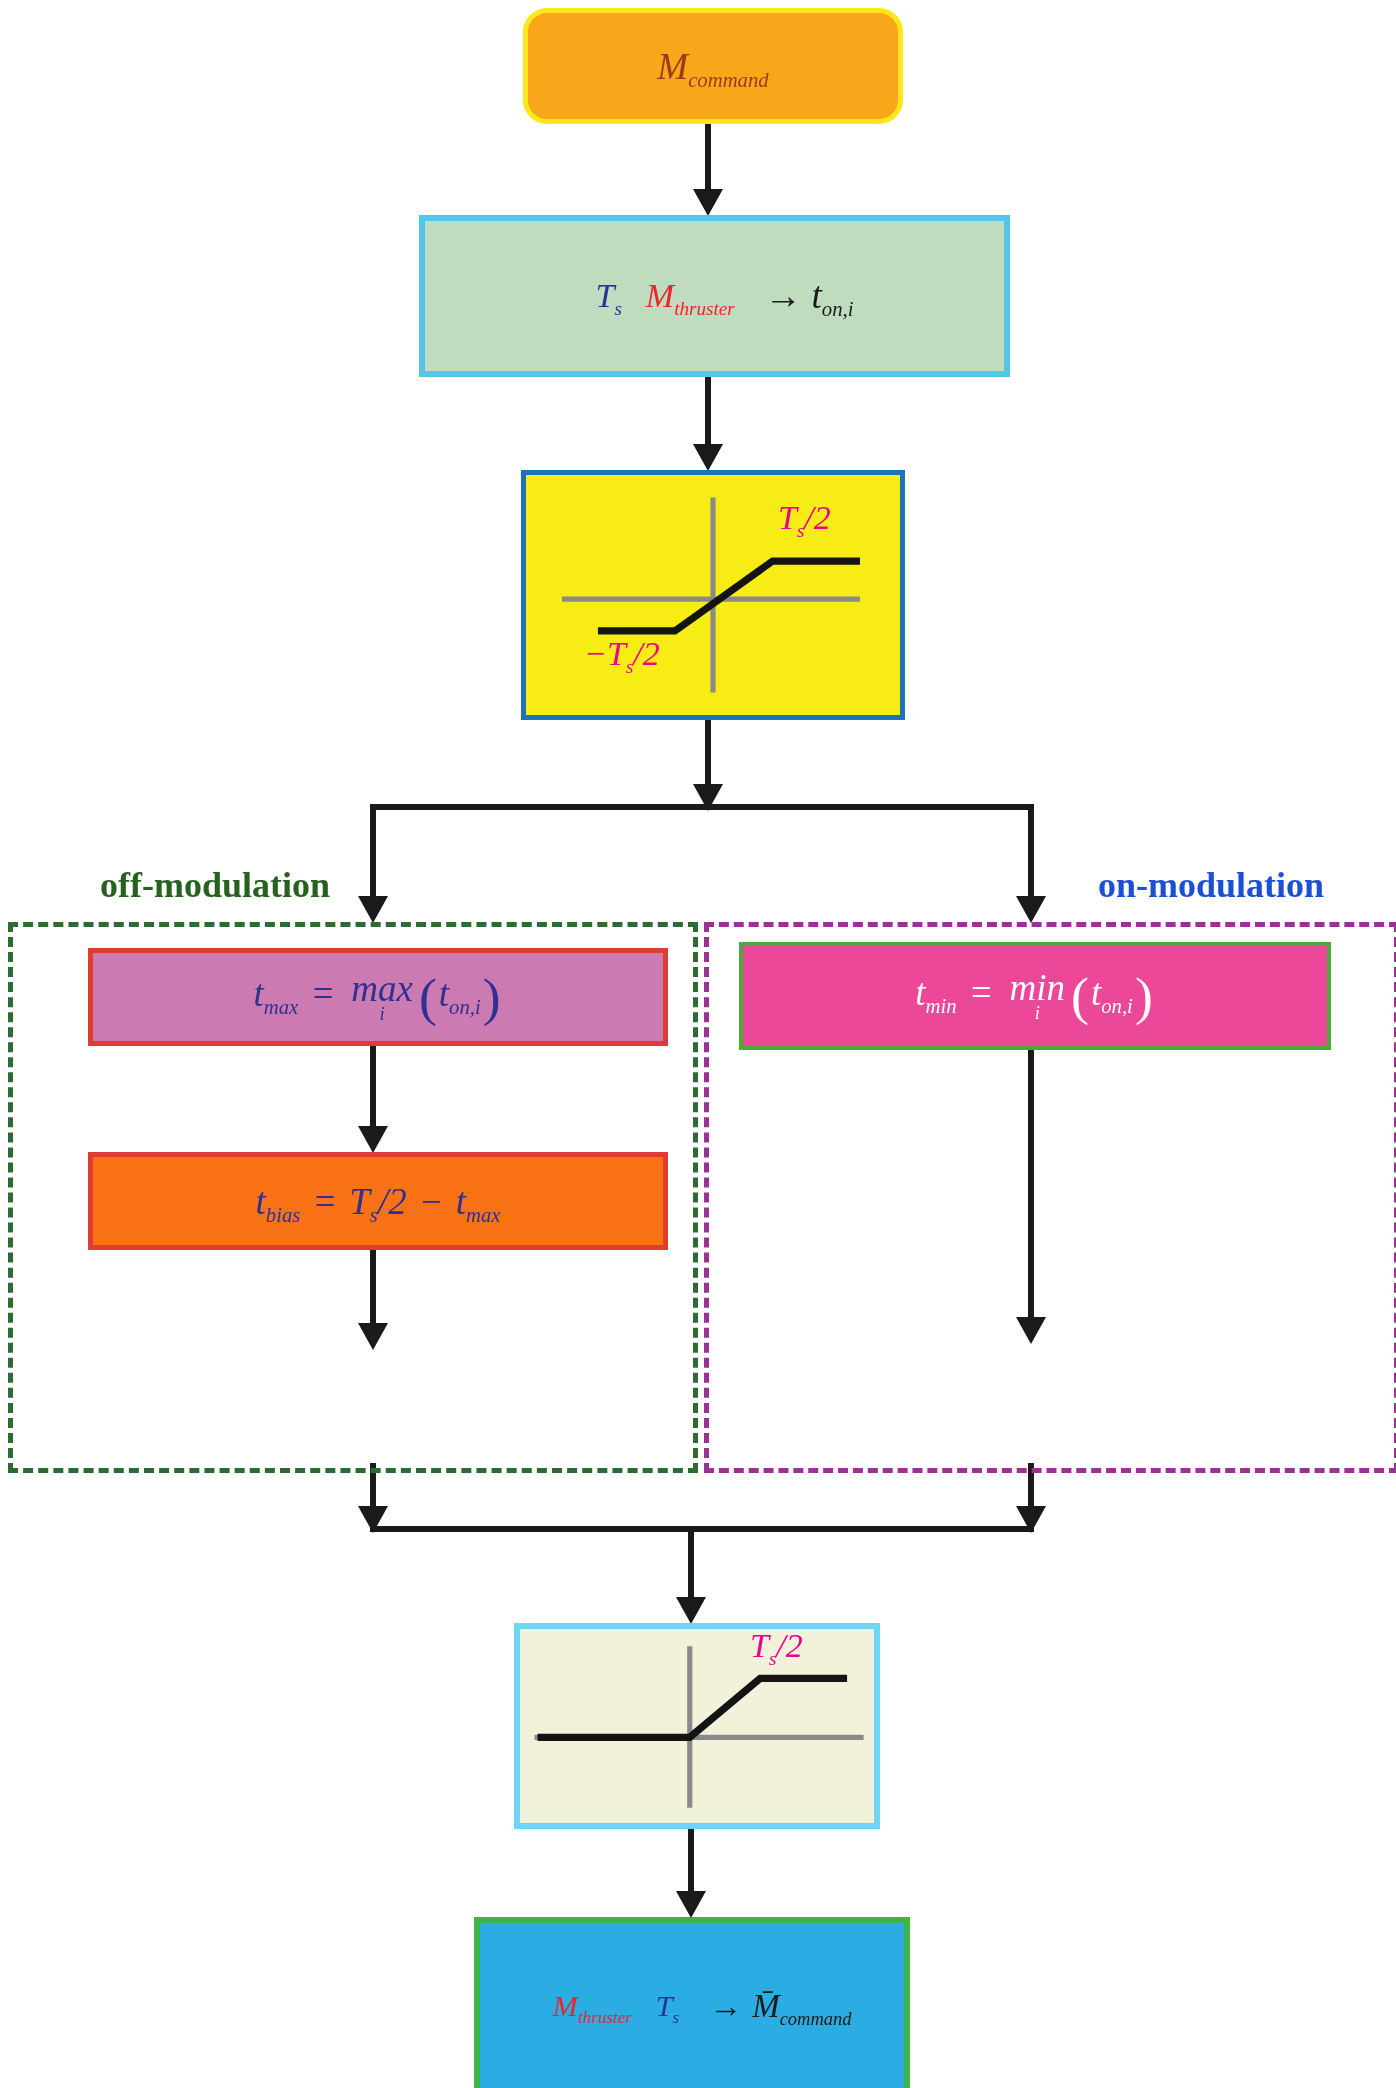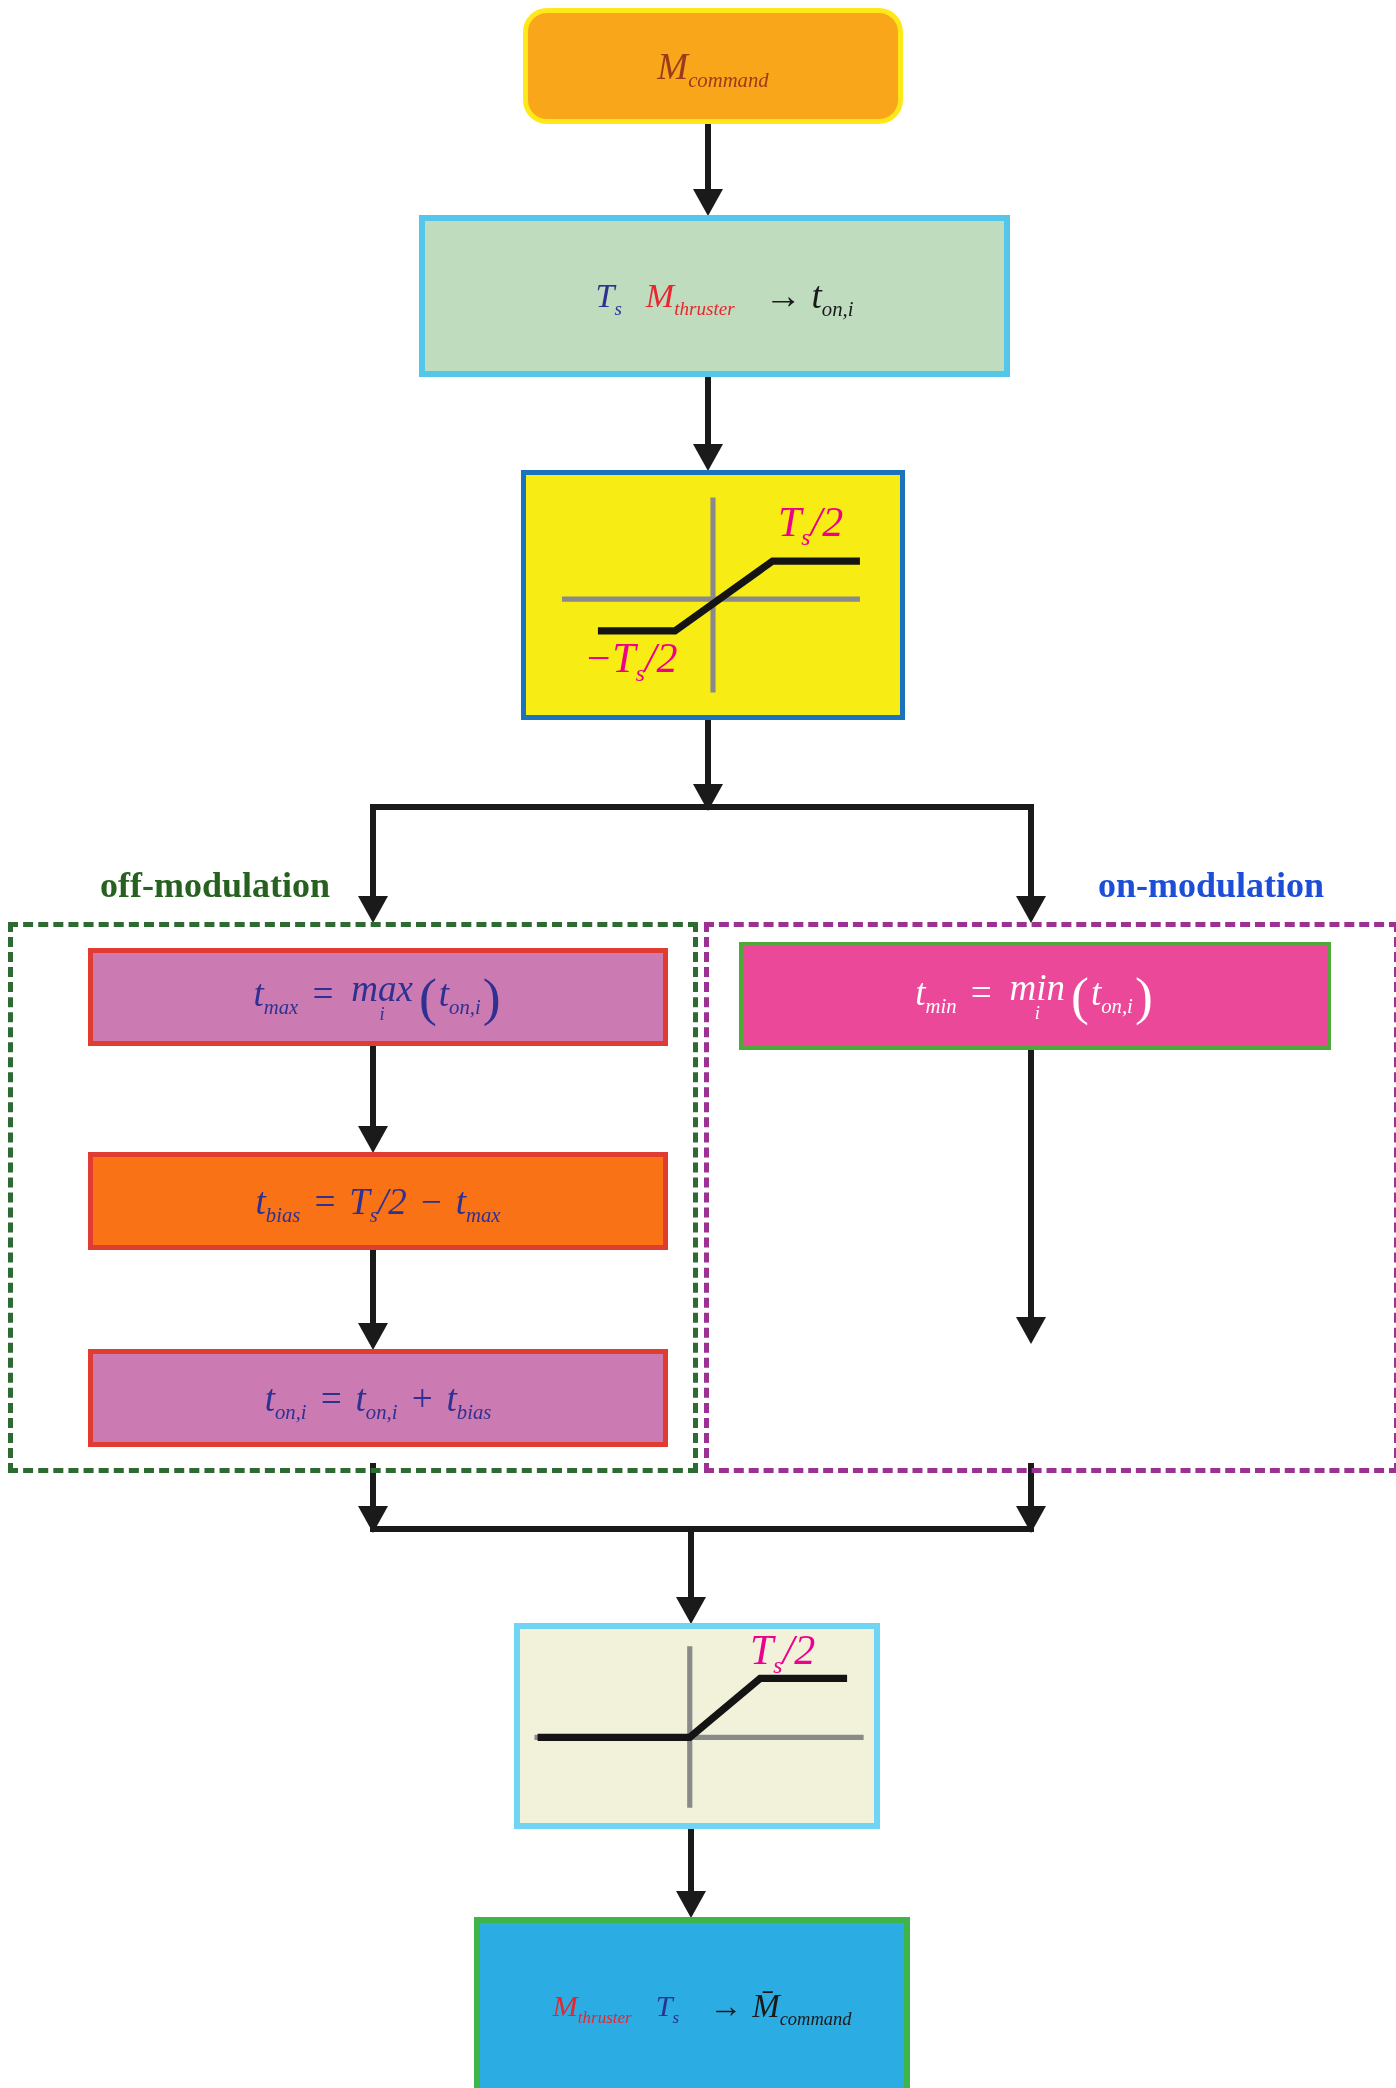--- a/index.html
+++ b/index.html
@@ -35,21 +35,21 @@
   .tail{display:inline-block;}
 
   
   .varrow{position:absolute;width:6px;background:#1a1a1a;}
   .varrow::after{content:"";position:absolute;top:100%;left:50%;margin-left:-15px;width:0;height:0;
                  border-left:15px solid transparent;border-right:15px solid transparent;border-top:27px solid #1a1a1a;}
   .hline{position:absolute;height:6px;background:#1a1a1a;}
 
   
   .plot{position:absolute;left:0;top:0;width:100%;height:100%;}
-  .plotlabel{position:absolute;font-style:italic;font-size:42px;white-space:nowrap;line-height:1;}
+  .plotlabel{position:absolute;font-style:italic;font-size:34px;white-space:nowrap;line-height:1;}
 </style>
 </head>
 <body>
 
 <div class="canvas">
 
   <div class="varrow" style="left:705px;top:115px;height:74px;"></div>
   <div class="varrow" style="left:705px;top:365px;height:79px;"></div>
   <div class="varrow" style="left:705px;top:710px;height:74px;"></div>
   <div class="hline" style="left:370px;top:804px;width:664px;"></div>
@@ -96,23 +96,20 @@
     <span class="eq"><span class="sym">t</span><sub>max</sub><span class="op">=</span><span class="fnstack">
           <span>max</span>
           <span class="fnsub">i</span>
         </span><span class="bigparen">(</span><span class="sym">t</span><sub>on,i</sub><span class="bigparen">)</span></span>
   </div>
 
   <div class="node pinkbox" style="left: 88px; top: 1152px; width: 570px; height: 88px; background-color: #f97316; border-color: rgb(224, 60, 49); color: rgb(46, 49, 146);">
     <span class="eq"><span class="sym">t</span><sub>bias</sub><span class="op">=</span><span class="sym">T</span><sub>s</sub><span>/2</span><span class="op">−</span><span class="sym">t</span><sub>max</sub></span>
   </div>
 
-  <div class="node pinkbox" style="left: 88px; top: 1349px; width: 570px; height: 88px; background-color: rgb(203, 122, 178); border-color: rgb(224, 60, 49); color: rgb(46, 49, 146);">
-    <span class="eq"><span class="sym">t</span><sub>on,i</sub><span class="op">=</span><span class="sym">t</span><sub>on,i</sub><span class="op">+</span><span class="sym">t</span><sub>bias</sub></span>
-  </div>
 
   <div class="grouplabel" style="left: 1098px; top: 864px; color: #1d4ed8;">on-modulation</div>
   <div class="dashedgroup" style="left: 704px; top: 922px; width: 685px; height: 541px; border-color: rgb(155, 49, 146);"></div>
 
   <div class="node greenbox" style="left: 739px; top: 942px; width: 584px; height: 100px; background-color: #ec4899; border-color: rgb(78, 169, 59); color: rgb(255, 255, 255);">
     <span class="eq"><span class="sym">t</span><sub>min</sub><span class="op">=</span><span class="fnstack">
           <span>min</span>
           <span class="fnsub">i</span>
         </span><span class="bigparen">(</span><span class="sym">t</span><sub>on,i</sub><span class="bigparen">)</span></span>
   </div>

